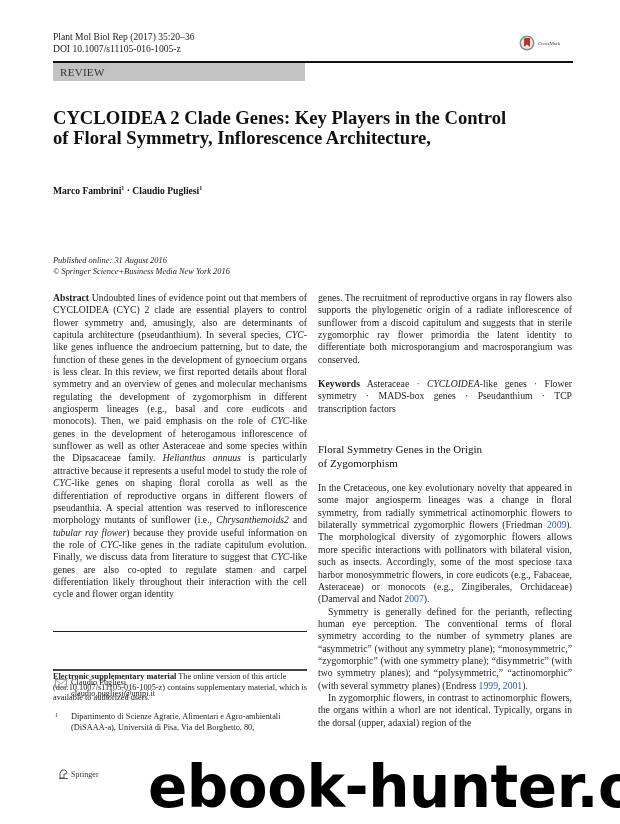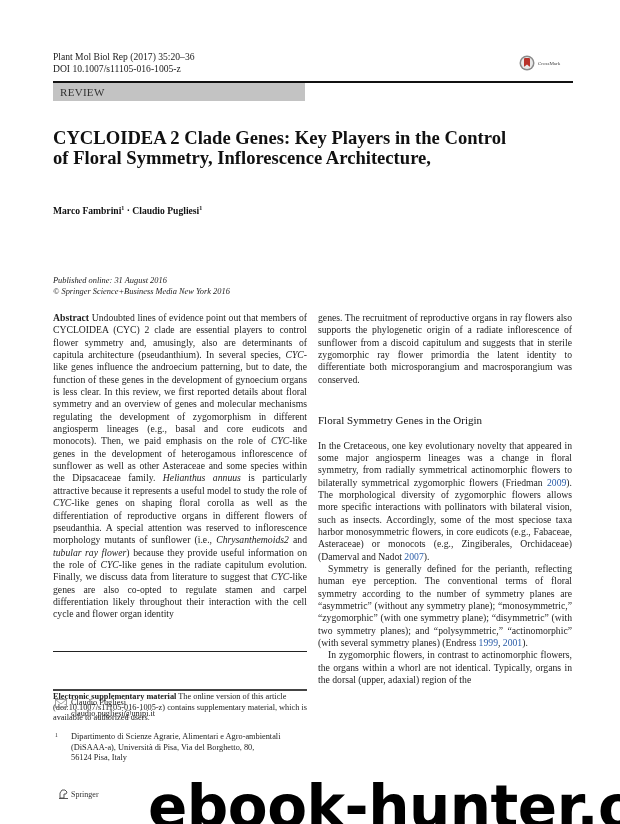--- a/index.html
+++ b/index.html
@@ -1,18 +1,18 @@
 <!DOCTYPE html>
 <html><head>
 <meta charset="utf-8">
 <style>
   html, body { margin: 0; padding: 0; background: #ffffff; }
   body { width: 620px; height: 824px; position: relative; overflow: hidden;
          font-family: "Liberation Serif", "DejaVu Serif", serif; color: #1a1a1a; }
-  .abs { position: absolute; margin-top: 20px; }
+  .abs { position: absolute; }
   .journal { left: 53px; top: 31px; font-size: 9.6px; line-height: 12px; color: #222; }
   .crossmark { left: 519px; top: 35px; display: flex; align-items: center; gap: 3px; }
   .crossmark-label { font-size: 5px; color: #444; }
   .top-rule { left: 53px; top: 61px; width: 520px; height: 1.5px; background: #111; }
   .review-bar { left: 53px; top: 63px; width: 252px; height: 18px; background: #c3c3c3; text-decoration: underline; }
   .review-bar span { position: absolute; left: 7px; top: 3px; font-size: 11px; letter-spacing: 0.3px; color: #333; }
   .title { left: 53px; top: 108px; width: 480px; font-size: 18.6px; line-height: 20.3px; font-weight: bold; color: #111; }
   .authors { left: 53px; top: 185px; font-size: 9.6px; font-weight: bold; color: #111; }
   .authors sup { font-size: 6px; }
   .pubinfo { left: 53px; top: 256px; font-size: 8.4px; line-height: 10.6px; color: #222; font-style: italic; }
@@ -90,28 +90,29 @@
     <div>Claudio Pugliesi</div>
     <div>claudio.pugliesi@unipi.it</div>
   </div>
 </div>
 
 <div class="abs affil">
   <span class="num">1</span>
   <div class="txt">
     <div>Dipartimento di Scienze Agrarie, Alimentari e Agro-ambientali</div>
     <div>(DiSAAA-a), Università di Pisa, Via del Borghetto, 80,</div>
-    <div>56124 Pisa, Italy</div>
   </div>
 </div>
 
 <div class="abs col col-right">
   <p id="abs-cont">genes. The recruitment of reproductive organs in ray flowers also supports the phylogenetic origin of a radiate inflorescence of sunflower from a discoid capitulum and suggests that in sterile zygomorphic ray flower primordia the latent identity to differentiate both microsporangium and macrosporangium was conserved.</p>
+  <p style="margin-top:12px;"><span class="lbl">Keywords</span><span> Asteraceae · </span><i>CYCLOIDEA</i><span>-like genes · Flower symmetry · MADS-box genes · Pseudanthium · TCP transcription factors</span></p>
   <div style="margin-top:28px;">
     <div class="h2">Floral Symmetry Genes in the Origin</div>
+    <div class="h2">of Zygomorphism</div>
   </div>
   <p style="margin-top:12px;"><span>In the Cretaceous, one key evolutionary novelty that appeared in some major angiosperm lineages was a change in floral symmetry, from radially symmetrical actinomorphic flowers to bilaterally symmetrical zygomorphic flowers (Friedman </span><span class="cite">2009</span><span>). The morphological diversity of zygomorphic flowers allows more specific interactions with pollinators with bilateral vision, such as insects. Accordingly, some of the most speciose taxa harbor monosymmetric flowers, in core eudicots (e.g., Fabaceae, Asteraceae) or monocots (e.g., Zingiberales, Orchidaceae) (Damerval and Nadot </span><span class="cite">2007</span><span>).</span></p>
   <p style="text-indent:10px;"><span>Symmetry is generally defined for the perianth, reflecting human eye perception. The conventional terms of floral symmetry according to the number of symmetry planes are “asymmetric” (without any symmetry plane); “monosymmetric,” “zygomorphic” (with one symmetry plane); “disymmetric” (with two symmetry planes); and “polysymmetric,” “actinomorphic” (with several symmetry planes) (Endress </span><span class="cite">1999</span><span>, </span><span class="cite">2001</span><span>).</span></p>
   <p style="text-indent:10px;">In zygomorphic flowers, in contrast to actinomorphic flowers, the organs within a whorl are not identical. Typically, organs in the dorsal (upper, adaxial) region of the</p>
 </div>
 
 <div class="abs springer">
   <svg width="9" height="10" viewBox="0 0 9 10">
     <path d="M1 9 L1 4 L3 1 L6 1 L8 3 L7 5 L5 5 L5 9 Z" fill="none" stroke="#444" stroke-width="0.9"></path>
     <line x1="0" y1="9.5" x2="9" y2="9.5" stroke="#444" stroke-width="0.9"></line>

